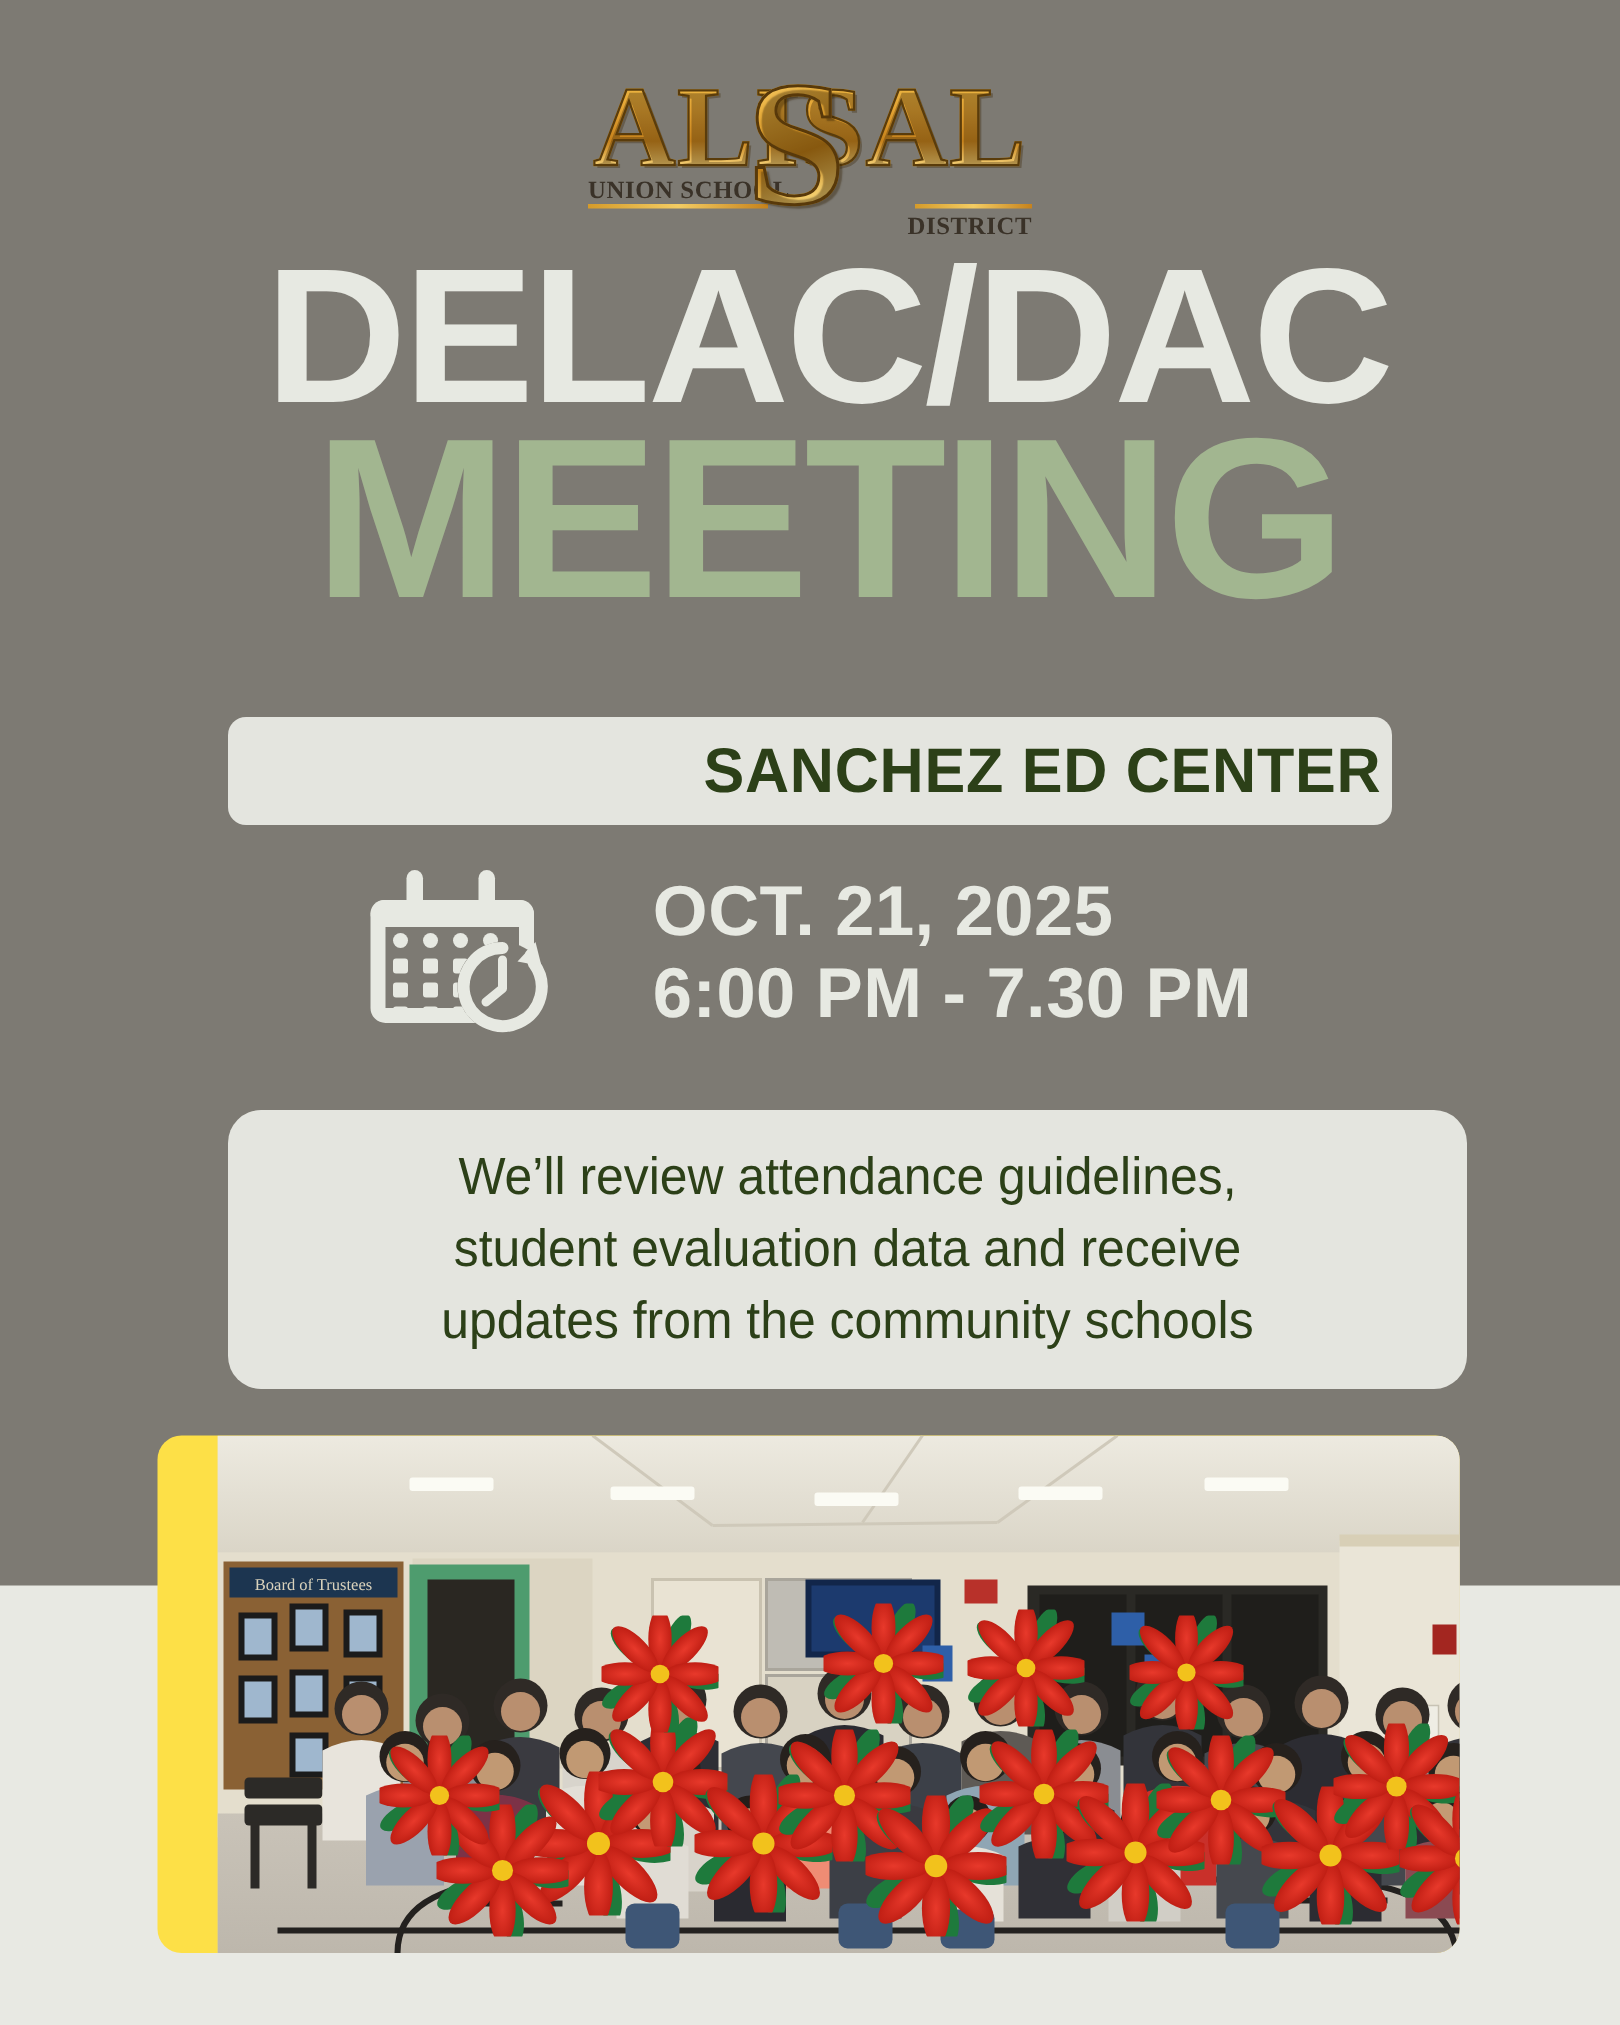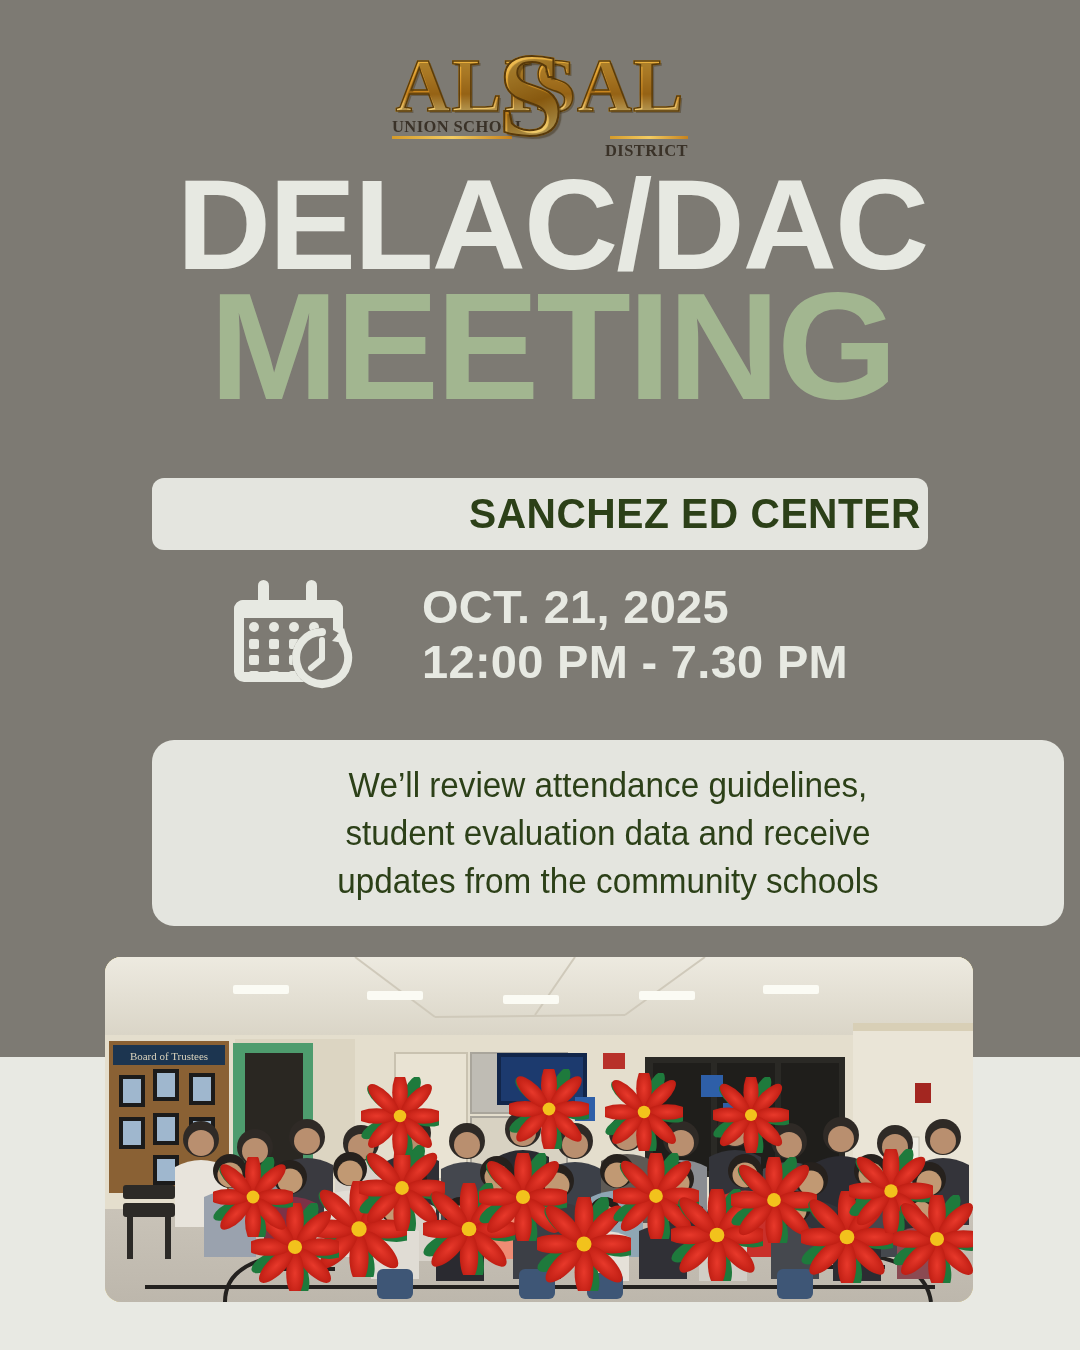--- a/index.html
+++ b/index.html
@@ -141,21 +141,21 @@
     font-size:47px;
     line-height:1.18;
     letter-spacing:0.3px;
     color:#E7E9E2;
     white-space:pre-line;
   }
 
   
   .desc {
     position:absolute; left:152px; top:740px;
-    width:912px; height:186px;
+    width:826px; height:186px;
     background:#E4E5DF;
     border-radius:22px;
     display:flex; align-items:center; justify-content:center;
     padding:0 34px;
   }
   .desc-text {
     font-family:"Liberation Sans", sans-serif;
     font-weight:normal;
     font-size:35px;
     line-height:1.38;
@@ -165,20 +165,21 @@
     transform:scaleX(0.95);
   }
 
   
   .photo {
     position:absolute; left:105px; top:957px;
     width:868px; height:345px;
     border-radius:16px;
     overflow:hidden;
     background:#fde047;
+    padding-left:40px;
   }
   .photo svg { display:block; width:868px; height:345px; }
 </style>
 </head>
 <body>
 
 <div id="poster">
 
   <div class="bg-top"></div>
 
@@ -234,21 +235,21 @@
           <rect x="57" y="93" width="10" height="10" rx="2"></rect>
         </g>
 
         <circle cx="90" cy="80" r="30" fill="#7D7A73"></circle>
         <path d="M90 54 a26 26 0 1 0 21 10.5 l-2 -6" fill="none" stroke="#E7E9E2" stroke-width="8" stroke-linecap="round"></path>
         <path d="M112 50 l4 16 l-16 -3 z" fill="#E7E9E2"></path>
         <path d="M90 62 v19 l-11 9" fill="none" stroke="#E7E9E2" stroke-width="6" stroke-linecap="round" stroke-linejoin="round"></path>
       </svg>
     </span>
     <span class="dt-text">OCT. 21, 2025
-12:00 PM - 7.30 PM</span>
+6:00 PM - 7.30 PM</span>
   </div>
 
   <div class="desc">
     <span class="desc-text">We’ll review attendance guidelines,
 student evaluation data and receive
 updates from the community schools</span>
   </div>
 
   <div class="photo">
     <svg viewBox="0 0 868 345" xmlns="http://www.w3.org/2000/svg" preserveAspectRatio="xMidYMid slice" aria-hidden="true">

